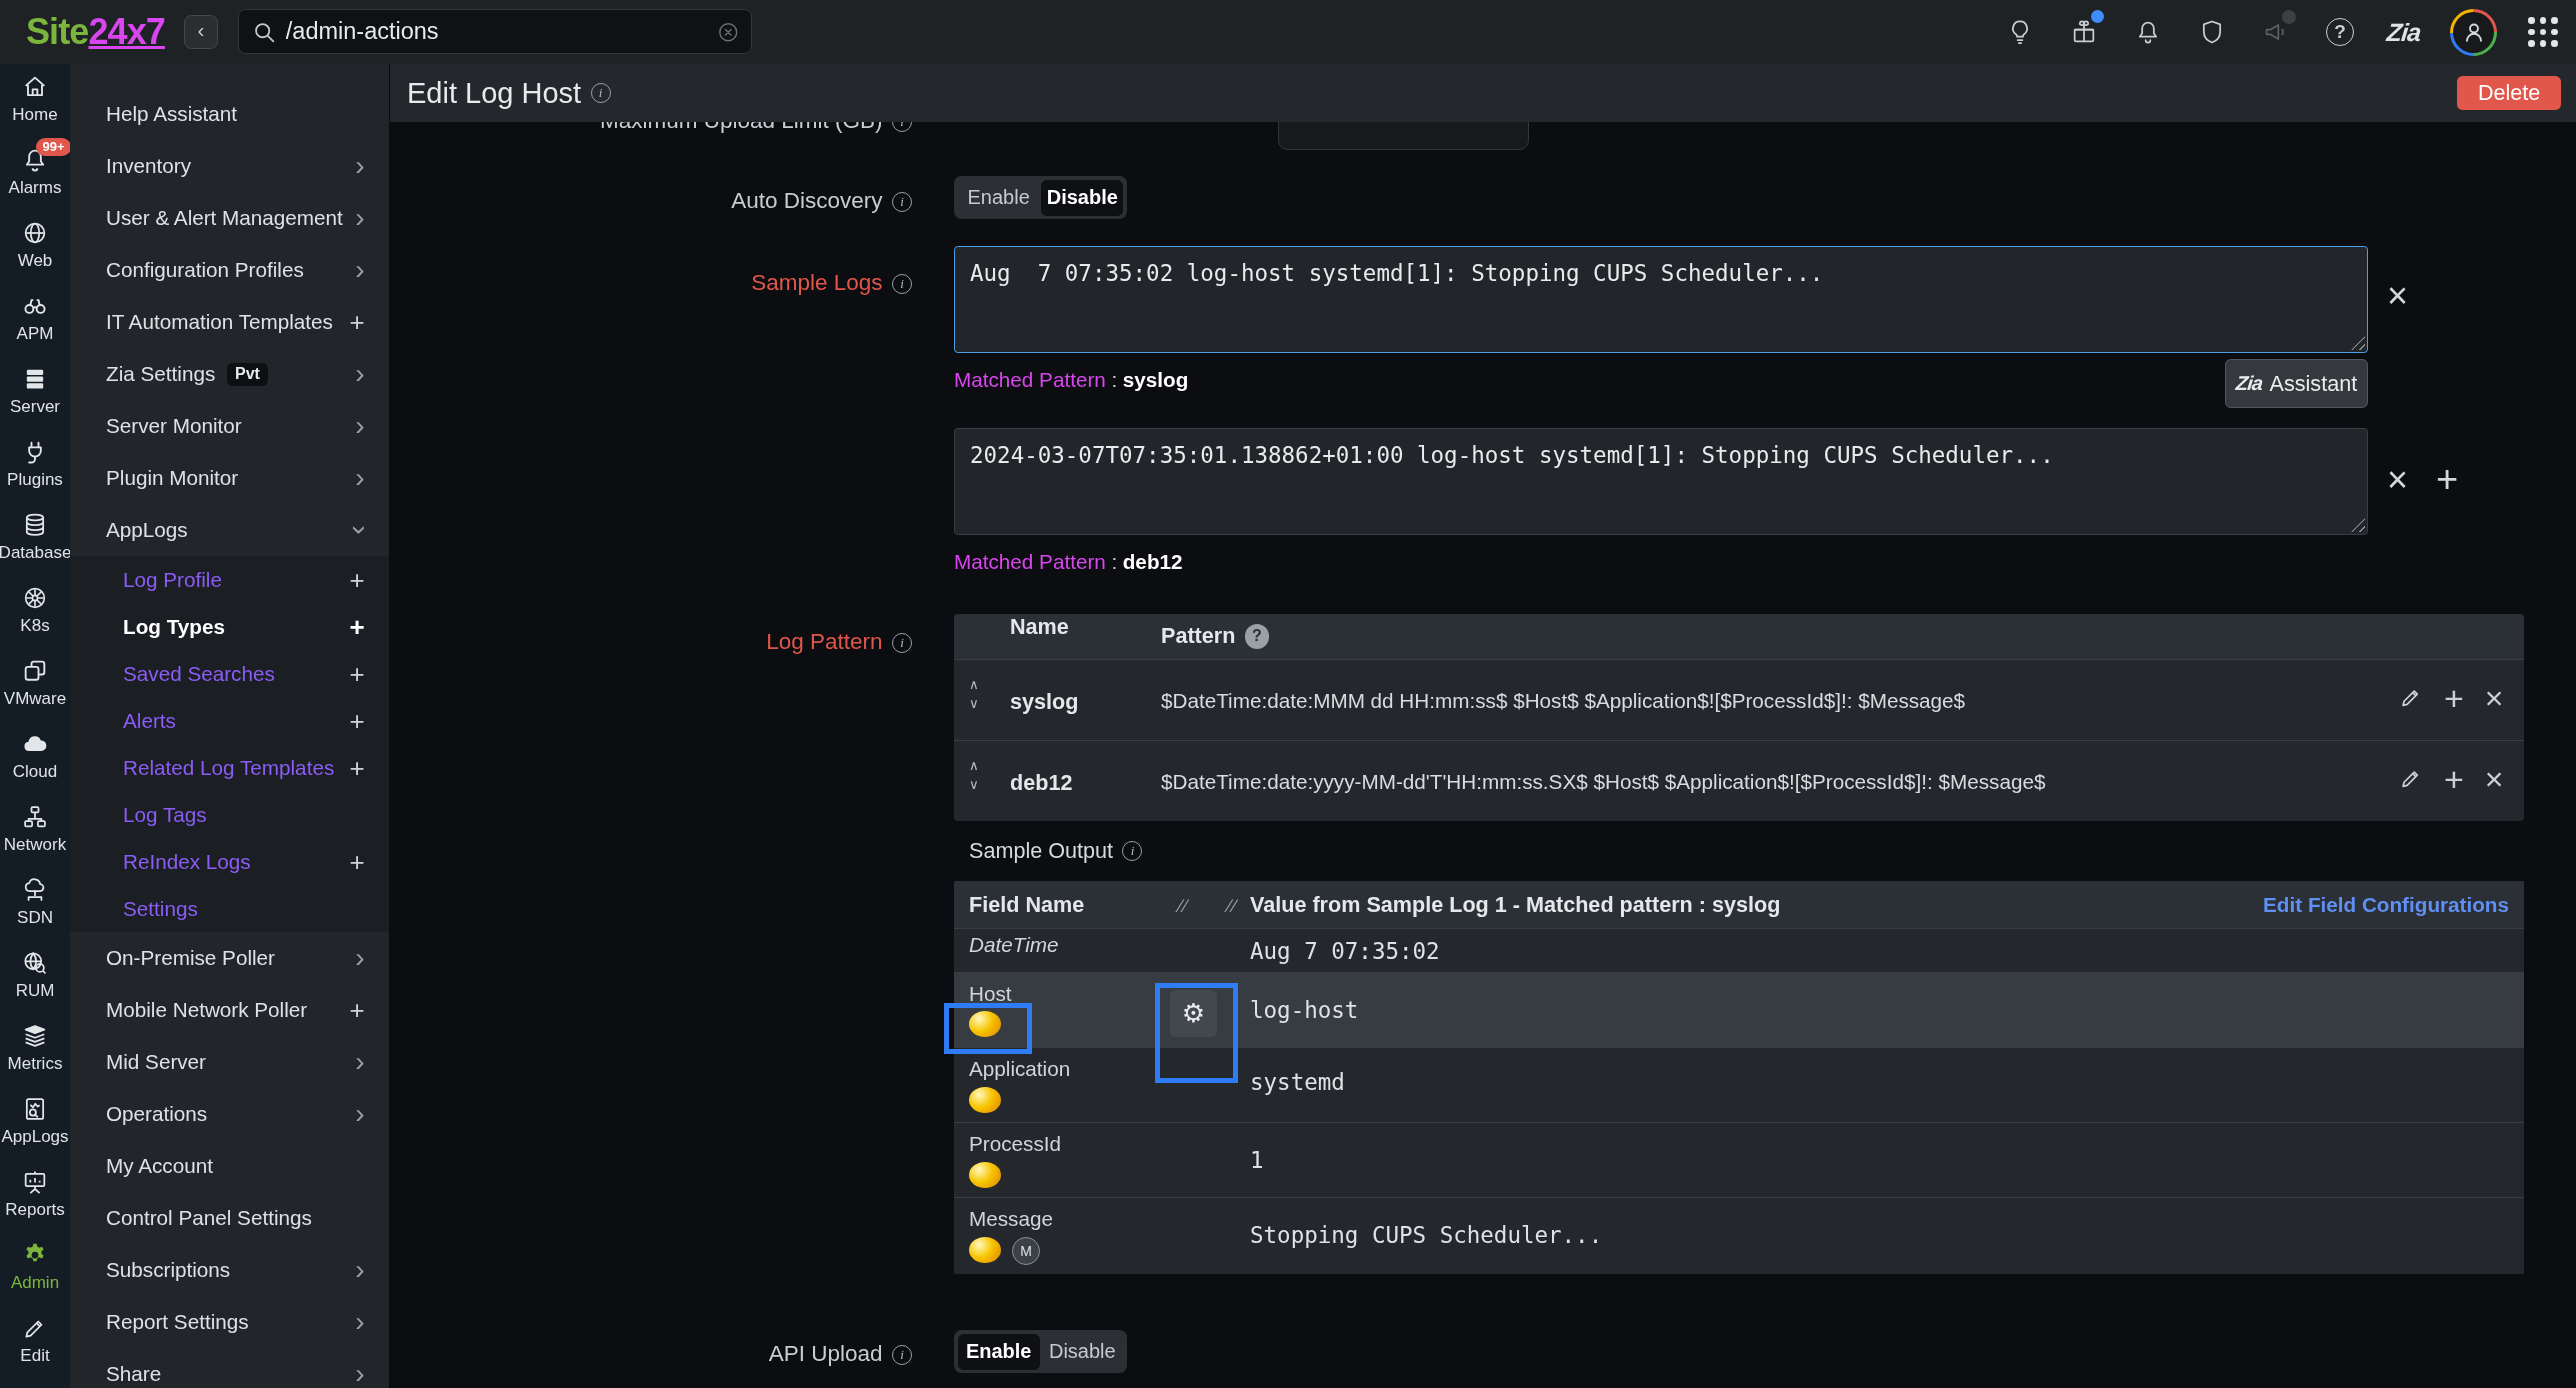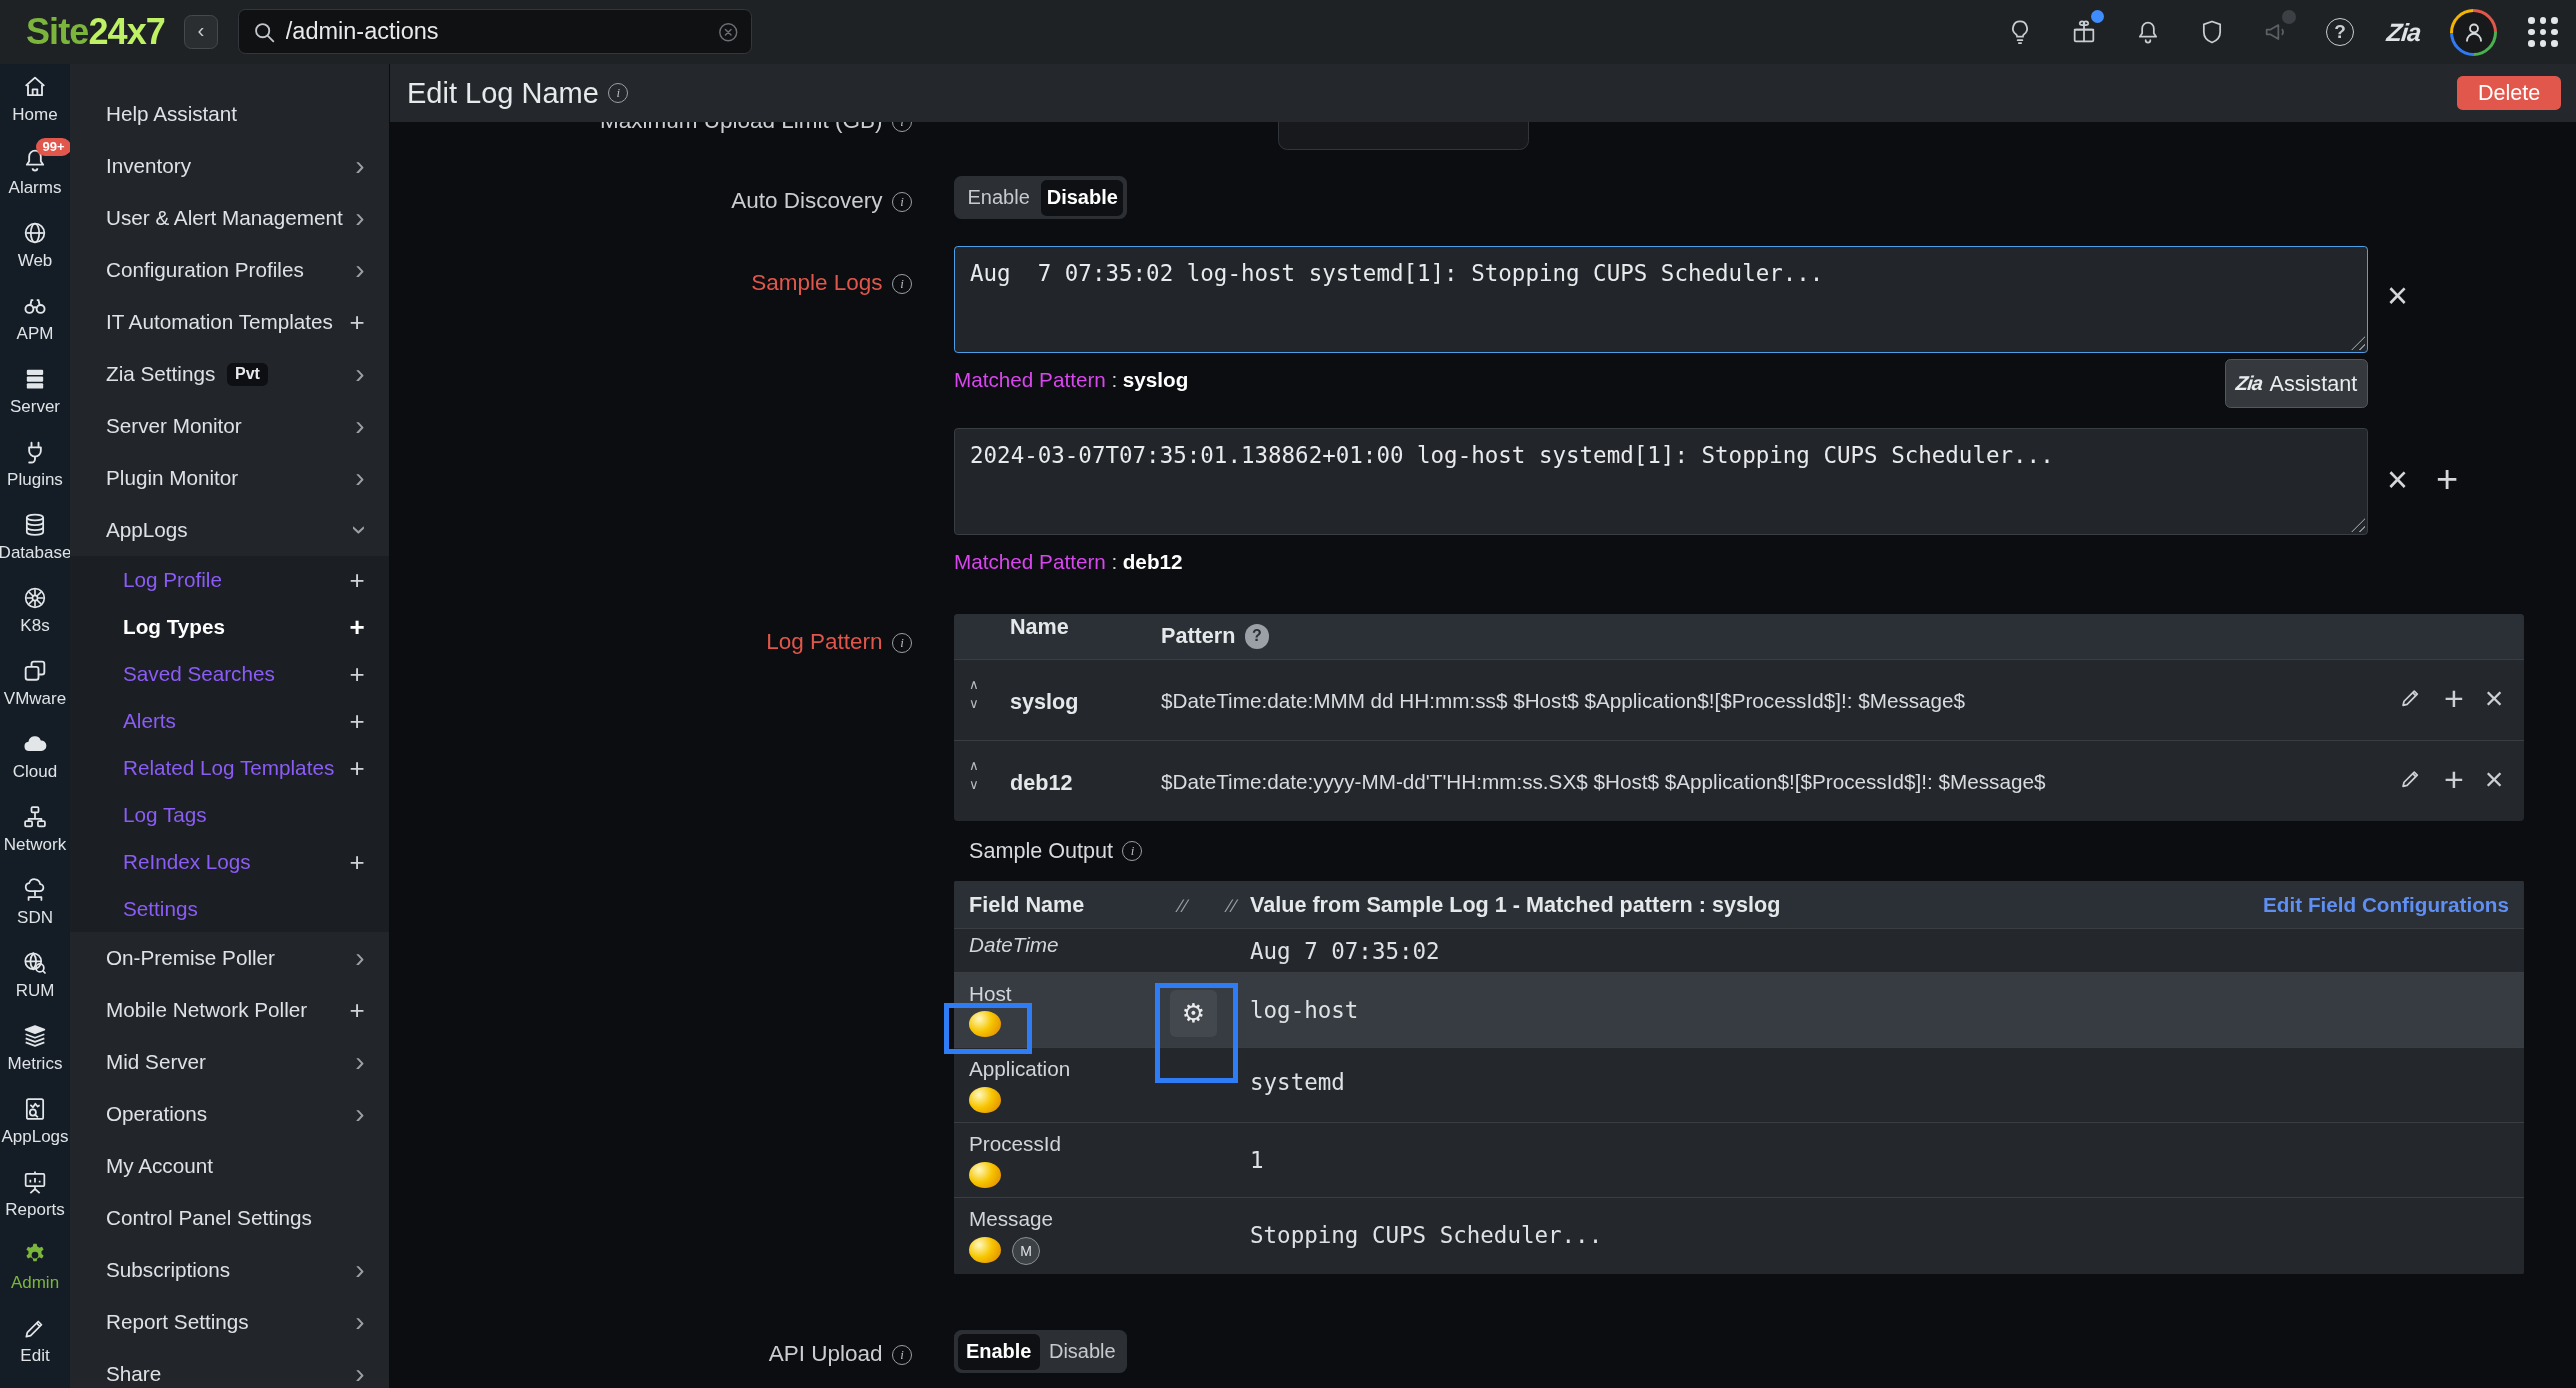--- a/index.html
+++ b/index.html
@@ -6,21 +6,21 @@
   html,body { width: 2576px; height: 1389px; overflow: hidden; background:#0b0c0f;
               font-family:"Liberation Sans", sans-serif; }
   button { background:none; border:none; font-family:inherit; cursor:pointer; color:inherit; }
   #app { position:relative; width:2576px; height:1389px; }
 
   
   #topbar { position:absolute; left:0; top:0; width:2576px; height:64px; background:#1f2225;
             display:flex; align-items:center; z-index:30; }
   .logo { margin-left:26px; font-size:36px; font-weight:bold; letter-spacing:-0.9px; white-space:nowrap; }
   .logo-site { color:#7cb53c; }
-  .logo-rest { color:#bef264; }
+  .logo-rest { color:#d946ef;text-decoration:underline; }
   .collapse { margin-left:19px; width:34px; height:34px; border:0.9px solid #45494d; border-radius:7.5px;
               background:#2b2e31; color:#c9cdd1; font-size:20.7px; line-height:1; position:relative; }
   .collapse::after { content:"‹"; position:absolute; left:0; right:0; top:3.8px; }
   .search { position:absolute; left:238px; top:9.4px; width:514px; height:45px; background:#0f1113;
             border:0.9px solid #34383c; border-radius:7.5px; display:flex; align-items:center; }
   .search svg { flex:none; }
   .s-icon { margin:0 9.4px 0 13px; display:flex; color:#c2c6ca; }
   .search input { flex:1; background:transparent; border:none; outline:none; color:#e8eaec;
                   font-size:23.5px; font-family:"Liberation Sans",sans-serif; }
   .clear-icon { margin-right:11.3px; display:flex; color:#6c7074; }
@@ -519,21 +519,21 @@
         <span class="trail chev"></span>
       </div>
     <div class="sitem">
         <span class="grow">Share</span>
         <span class="trail chev"></span>
       </div>
   </nav>
 
   <main id="main">
     <div id="main-header">
-      <h1>Edit Log Name</h1>
+      <h1>Edit Log Host</h1>
       <span class="info"></span>
       <button class="del">Delete</button>
     </div>
     <div class="sthumb"></div>
 
     <div id="content">
 
       <div class="lbl" style="top:-14px;"><span>Maximum Upload Limit (GB)</span><span class="info"></span></div>
       <div style="position:absolute;left:888px;top:-26px;width:251px;height:54px;background:#17191d;border:0.9px solid #32363b;border-radius:9.4px;"></div>
 

